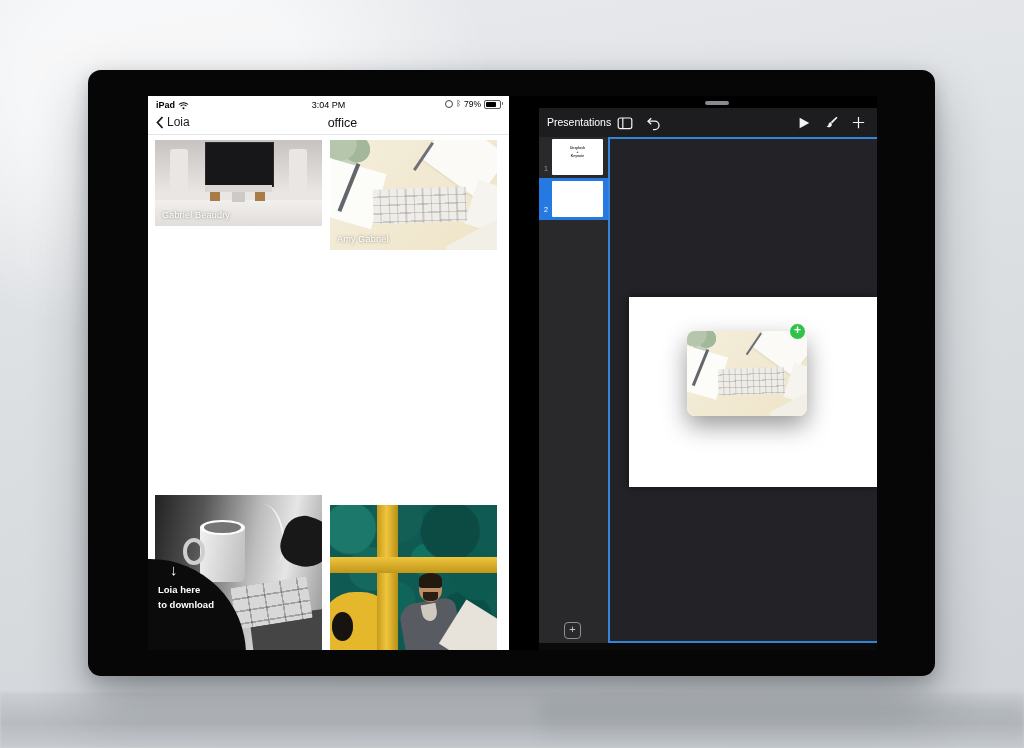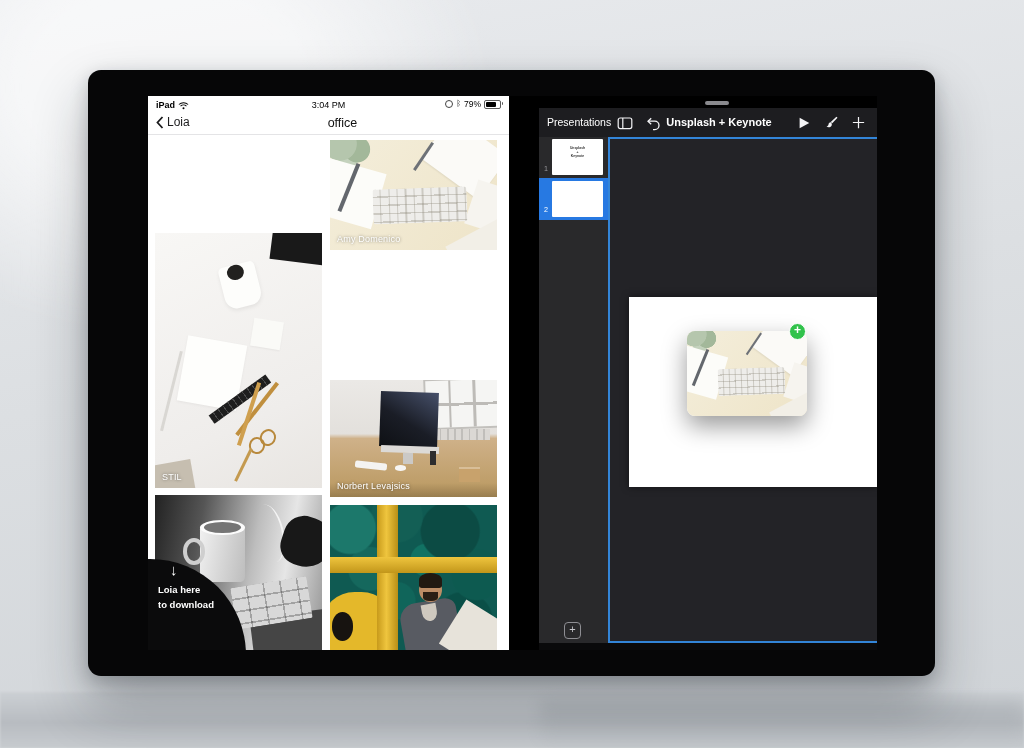--- a/index.html
+++ b/index.html
@@ -230,39 +230,34 @@
             <span>
               <svg width="8" height="13" viewBox="0 0 8 13">
                   <path d="M6.5 1 L1.5 6.5 L6.5 12" fill="none" stroke="#1c1c1e" stroke-width="1.8"></path>
                 </svg>
             </span>
             <span>Loia</span>
           </div>
           <div class="nav-title">office</div>
         </div>
 
-
-        <div class="tile t-stil">
-          <div class="art art-stil">
-            <div class="dark"></div>
-            <div class="paper"></div>
-            <div class="note"></div>
-            <div class="cup"></div>
-            <div class="cupo"></div>
-            <div class="pencil"></div>
-            <div class="ruler"></div>
-            <div class="b1"></div>
-            <div class="b2"></div>
-            <div class="r1"></div>
-            <div class="r2"></div>
-            <div class="clip"></div>
-            <div class="floor"></div>
-          </div>
-          <span class="credit">STIL</span>
-        </div>
+        <div class="tile t-gb">
+          <div class="art art-gb">
+            <div class="desk"></div>
+            <div class="spkl"></div>
+            <div class="spkr"></div>
+            <div class="imac"></div>
+            <div class="chin"></div>
+            <div class="stand"></div>
+            <div class="w1"></div>
+            <div class="w2"></div>
+          </div>
+          <span class="credit">Gabriel Beaudry</span>
+        </div>
+
 
         <div class="tile t-mug">
           <div class="art art-mug">
             <div class="cable"></div>
             <div class="hand"></div>
             <div class="dd"></div>
             <div class="kb"></div>
             <div class="mb"></div>
             <div class="mt"></div>
             <div class="mi"></div>
@@ -275,39 +270,24 @@
           <div class="art art-amy">
             <div class="plant"></div>
             <div class="nb1"></div>
             <div class="nb2"></div>
             <div class="paper"></div>
             <div class="pen1"></div>
             <div class="pen2"></div>
             <div class="kb"></div>
             <div class="wedge"></div>
           </div>
-          <span class="credit">Amy Domenico</span>
-        </div>
-
-
-        <div class="tile t-nl">
-          <div class="art art-nl">
-            <div class="win"></div>
-            <div class="rad"></div>
-            <div class="imac"></div>
-            <div class="chin"></div>
-            <div class="stand"></div>
-            <div class="kb"></div>
-            <div class="mouse"></div>
-            <div class="cup"></div>
-            <div class="box"></div>
-            <div class="shade"></div>
-          </div>
-          <span class="credit">Norbert Levajsics</span>
-        </div>
+          <span class="credit">Amy Gabriel</span>
+        </div>
+
+
 
         <div class="tile t-yw">
           <div class="art art-yw">
             <div class="couch"></div>
             <div class="whead"></div>
             <div class="body"></div>
             <div class="shirt"></div>
             <div class="head"></div>
             <div class="hair"></div>
             <div class="beard"></div>
@@ -336,21 +316,20 @@
                 <rect x="1.2" y="3" width="13.6" height="10.6" rx="2" fill="none" stroke="#f4f4f6" stroke-width="1.2"></rect>
                 <line x1="5.8" y1="3" x2="5.8" y2="13.6" stroke="#f4f4f6" stroke-width="1.2"></line>
               </svg>
           </span>
           <span class="kn-ic ic-undo">
             <svg width="16" height="16" viewBox="0 0 16 16">
                 <path d="M6.2 3.2 L3 6.2 L6.2 9.2" fill="none" stroke="#f4f4f6" stroke-width="1.3"></path>
                 <path d="M3.4 6.2 H9.8 a4.2 4.2 0 0 1 0 8.4 H8" fill="none" stroke="#f4f4f6" stroke-width="1.3"></path>
               </svg>
           </span>
-          <span class="kn-title">Unsplash + Keynote</span>
           <span class="kn-ic ic-play">
             <svg width="14" height="14" viewBox="0 0 16 16">
                 <polygon points="3,2 14,8 3,14" fill="#f4f4f6"></polygon>
               </svg>
           </span>
           <span class="kn-ic ic-brush">
             <svg width="15" height="15" viewBox="0 0 16 16">
                 <path d="M13.2 1.8 L14.4 3 L8.8 8.8 L7.2 7.4 Z" fill="#f4f4f6"></path>
                 <path d="M7 7.8 C5.8 7.9 5 8.8 4.8 10 C4.6 11.3 3.9 11.9 2.6 12.1 C4.1 13.6 6.8 13.3 7.9 11.7 C8.7 10.5 8.4 9 7.6 8 Z" fill="#f4f4f6"></path>
               </svg>

